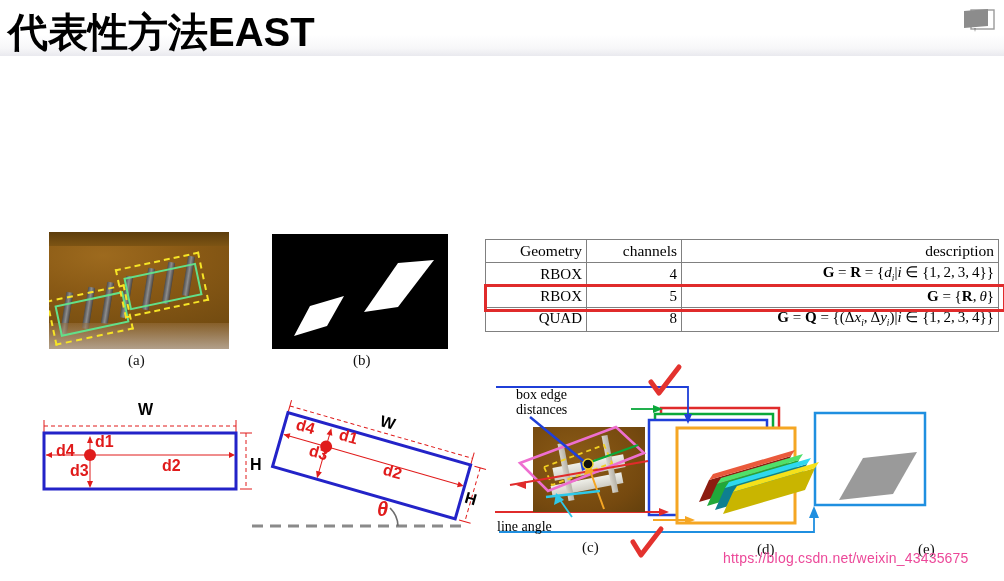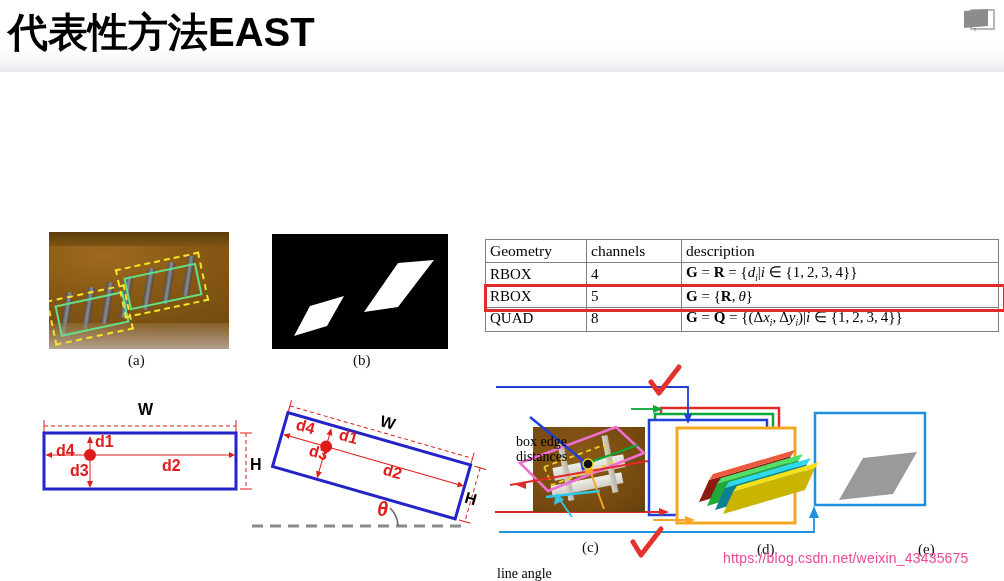--- a/index.html
+++ b/index.html
@@ -4,21 +4,21 @@
 <style>
   html,body{margin:0;padding:0;}
   body{
     width:1004px;height:581px;background:#ffffff;overflow:hidden;position:relative;
     font-family:"Liberation Sans", sans-serif;
   }
   .slide{position:absolute;left:0;top:0;width:1004px;height:581px;background:#fff;}
 
   
   .header{
-    position:absolute;left:0;top:0;width:1004px;height:72px;
+    position:absolute;left:0;top:0;width:1004px;height:56px;
     background:linear-gradient(180deg,#ffffff 0%,#ffffff 62%,#f7f7f9 86%,#e9e9ee 100%);
   }
   .header-title{
     position:absolute;left:8px;top:5px;
     font-family:"Liberation Sans", sans-serif;
     font-size:40px;font-weight:bold;color:#000;letter-spacing:0px;white-space:nowrap;
   }
   .header-icon{
     position:absolute;left:962px;top:8px;width:34px;height:30px;
   }
@@ -55,21 +55,21 @@
     position:absolute;font-family:"Liberation Serif", serif;font-size:15px;color:#111;
   }
 
   
   .geo-table{
     position:absolute;left:485px;top:239px;width:514px;
     border-collapse:collapse;
     font-family:"Liberation Serif", serif;
   }
   .geo-table td,.geo-table th{
-    border:1px solid #808080;text-align:left;padding:2px 4px;font-weight:normal;
+    border:1px solid #808080;text-align:right;padding:2px 4px;font-weight:normal;
     font-size:15px;color:#000;line-height:1.05;
   }
   .geo-table .hdr td{font-size:15.5px;padding:3px 4px;}
   .geo-table .c-geo{width:92px;}
   .geo-table .c-ch{width:86px;}
   .geo-table tbody tr td{font-size:15px;}
   .mathb{font-weight:bold;}
   .mathi{font-style:italic;}
   .rbox-highlight{
     position:absolute;left:484px;top:284px;width:516px;height:22px;
@@ -86,21 +86,21 @@
   .formula{
     position:absolute;left:44px;top:531px;
     font-family:"Liberation Serif", serif;font-size:26px;color:#000;font-style:italic;
     white-space:nowrap;letter-spacing:0.5px;
   }
   .formula .up{font-style:normal;}
   sub{font-size:.62em;}
 
   
   .label-plain{position:absolute;font-family:"Liberation Serif", serif;font-size:14px;color:#000;
-    line-height:1.05;white-space:nowrap;margin-top:47px;}
+    line-height:1.05;white-space:nowrap;}
   .fig-c{position:absolute;left:533px;top:427px;width:112px;height:85px;
     background:radial-gradient(ellipse at 40% 40%, #8c5c16 0%, #75490f 70%, #63400d 100%);overflow:hidden;}
   .fig-c .slat{position:absolute;background:linear-gradient(180deg,#efefe9,#cfcdc4);}
   .fig-c .post{position:absolute;background:linear-gradient(90deg,#d8d5cc,#b5b1a6);}
   .checkmark{position:absolute;width:34px;height:30px;}
   .watermark{
     position:absolute;left:723px;top:550px;font-size:14px;color:#ec4899;
     font-family:"Liberation Sans", sans-serif;white-space:nowrap;letter-spacing:.2px;
   }
   svg{overflow:visible;}

